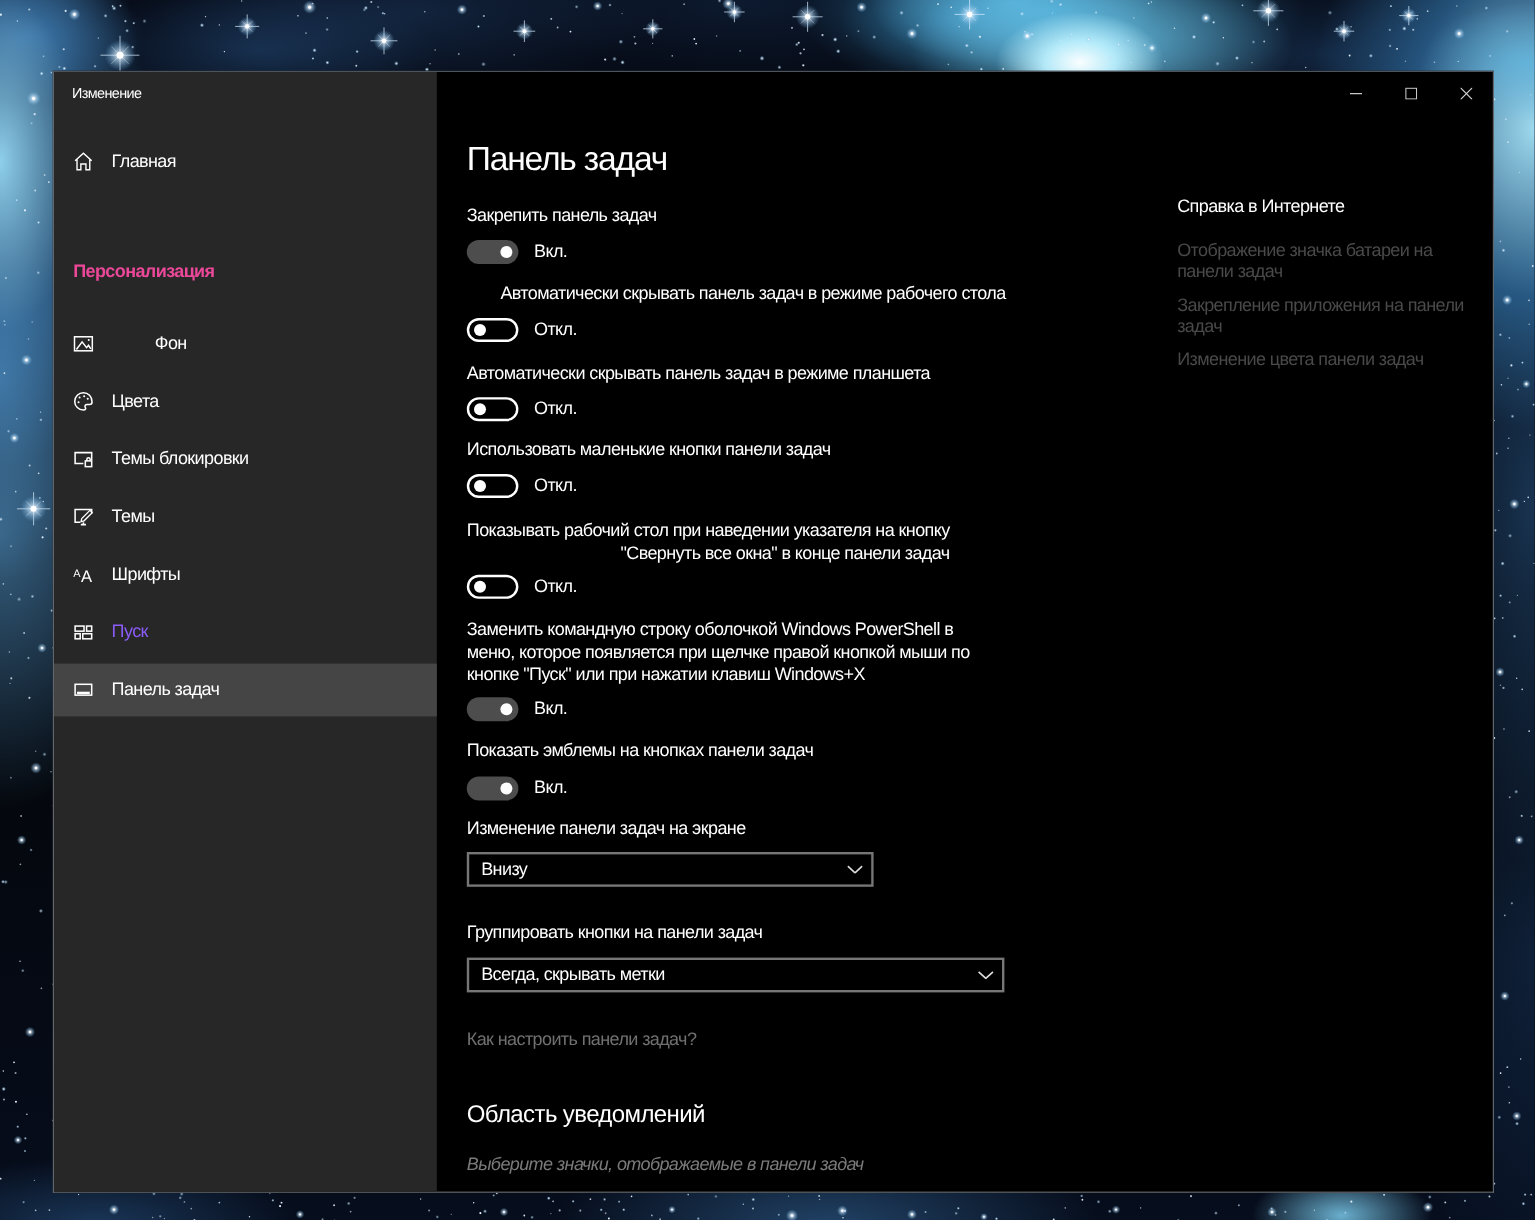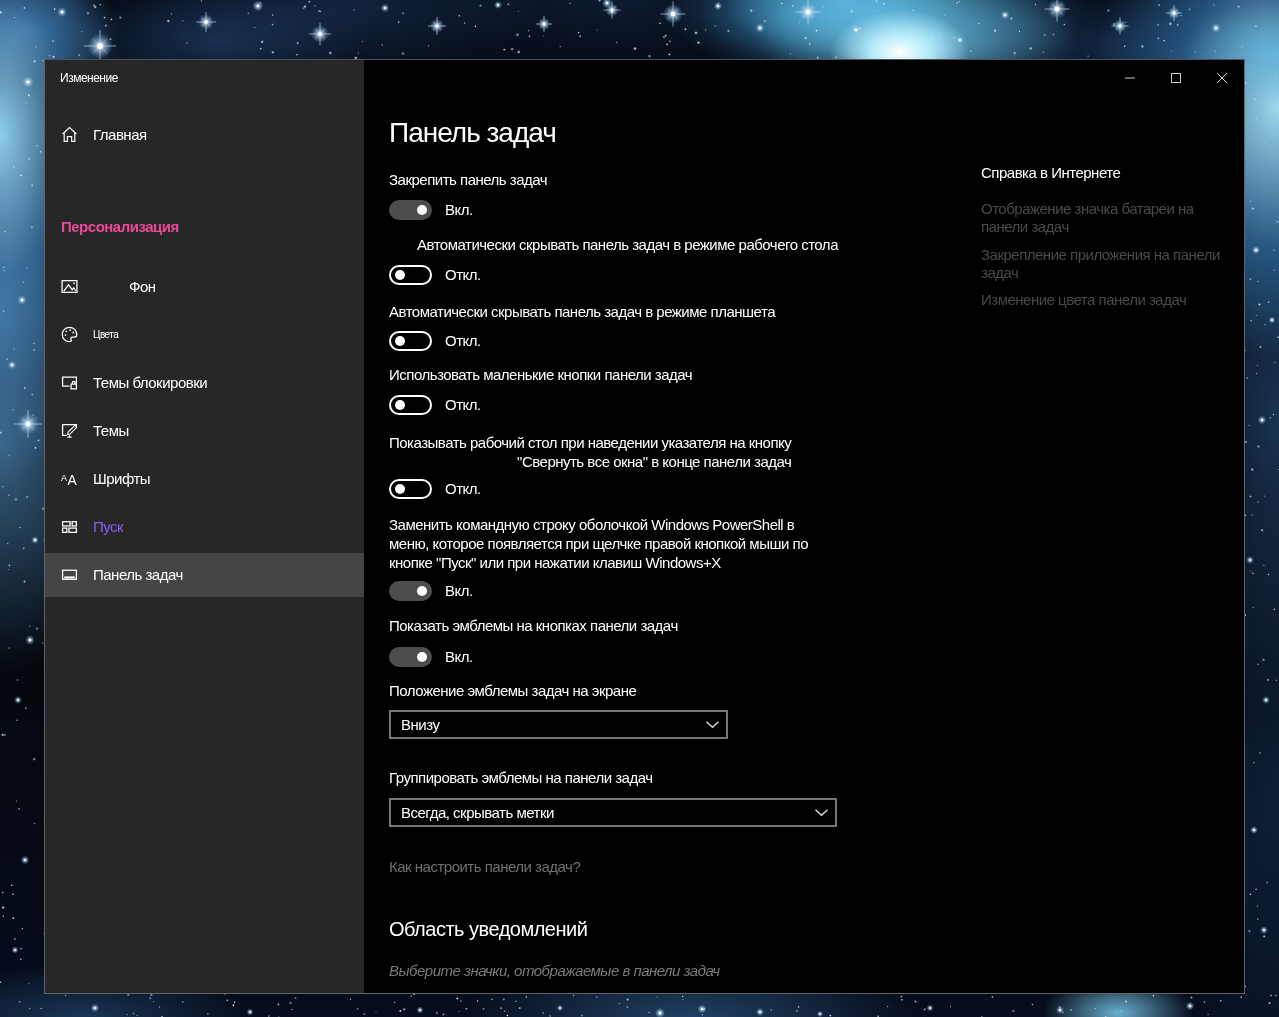--- a/index.html
+++ b/index.html
@@ -601,21 +601,21 @@
           <circle cx="12.2" cy="5" r="0.8" fill="#fff" stroke="none"></circle>
         </svg></div>
     <div class="t" style="left:48px;top:217px;font-size:15px;color:#fff;line-height:20px;margin-left:36px;">Фон</div>
     <div class="t" style="left:16px;top:266px;"><svg width="17" height="17" viewBox="0 0 16 16" fill="none" stroke="#fff" stroke-width="1.2">
           <path d="M8 1.2 a6.8 6.8 0 1 0 0 13.6 c1.8 0 2.1-1.1 1.5-2 c-0.7-1.1 0-2.4 1.4-2.4 h1.9 c1.1 0 2-0.9 2-2 C14.8 4.2 11.8 1.2 8 1.2 Z"></path>
           <circle cx="5" cy="5" r="0.8" fill="#fff" stroke="none"></circle>
           <circle cx="8.6" cy="3.9" r="0.8" fill="#fff" stroke="none"></circle>
           <circle cx="11.4" cy="6" r="0.8" fill="#fff" stroke="none"></circle>
           <circle cx="4.2" cy="8.6" r="0.8" fill="#fff" stroke="none"></circle>
         </svg></div>
-    <div class="t" style="left:48px;top:265px;font-size:10px;color:#fff;line-height:20px;">Цвета</div>
+    <div class="t" style="left:48px;top:265px;font-size:15px;color:#fff;line-height:20px;">Цвета</div>
     <div class="t" style="left:16px;top:314px;"><svg width="17" height="17" viewBox="0 0 16 16" fill="none" stroke="#fff" stroke-width="1.2">
           <path d="M14.5 9 V3 H1.5 V11.5 H8"></path>
           <rect x="9.5" y="9.5" width="5" height="4.5"></rect>
           <path d="M10.7 9.5 V8.3 a1.3 1.3 0 0 1 2.6 0 V9.5"></path>
         </svg></div>
     <div class="t" style="left:48px;top:313px;font-size:15px;color:#fff;line-height:20px;">Темы блокировки</div>
     <div class="t" style="left:16px;top:362px;"><svg width="17" height="17" viewBox="0 0 16 16" fill="none" stroke="#fff" stroke-width="1.2">
           <path d="M5.5 12.5 H1.5 V2.5 H14.5 V5.5"></path>
           <path d="M8 12.5 V14 M6 14.3 H10"></path>
           <path d="M6.1 11.9 L6.7 9.5 L13.1 3.1 L14.9 4.9 L8.5 11.3 Z" stroke-width="1"></path>
@@ -679,27 +679,27 @@
     <div class="t" style="left:344px;top:455px;font-size:15px;color:#fff;line-height:19px;">Заменить командную строку оболочкой Windows PowerShell в<br>меню, которое появляется при щелчке правой кнопкой мыши по<br>кнопке "Пуск" или при нажатии клавиш Windows+X</div>
     <div class="t" style="left:344px;top:521px;width:43px;height:20px;border-radius:10px;background:#4d4d4d;">
         <div class="t" style="left:28px;top:5px;width:10px;height:10px;border-radius:50%;background:#fff;"></div>
       </div>
     <div class="t" style="left:400px;top:521px;font-size:15px;color:#fff;line-height:20px;">Вкл.</div>
     <div class="t" style="left:344px;top:556px;font-size:15px;color:#fff;line-height:20px;">Показать эмблемы на кнопках панели задач</div>
     <div class="t" style="left:344px;top:587px;width:43px;height:20px;border-radius:10px;background:#4d4d4d;">
         <div class="t" style="left:28px;top:5px;width:10px;height:10px;border-radius:50%;background:#fff;"></div>
       </div>
     <div class="t" style="left:400px;top:587px;font-size:15px;color:#fff;line-height:20px;">Вкл.</div>
-    <div class="t" style="left:344px;top:621px;font-size:15px;color:#fff;line-height:20px;">Положение эмблемы задач на экране</div>
+    <div class="t" style="left:344px;top:621px;font-size:15px;color:#fff;line-height:20px;">Изменение панели задач на экране</div>
     <div class="t" style="left:344px;top:650px;width:339px;height:29px;border:2px solid #767676;background:#000;"></div>
     <div class="t" style="left:356px;top:655px;font-size:15px;color:#fff;line-height:20px;">Внизу</div>
     <svg class="t" style="left:661px;top:661px" width="13" height="7" viewBox="0 0 13 7" fill="none" stroke="#dcdcdc" stroke-width="1.4">
         <path d="M0.5 0.8 L6.5 6.3 L12.5 0.8"></path>
       </svg>
-    <div class="t" style="left:344px;top:708px;font-size:15px;color:#fff;line-height:20px;">Группировать эмблемы на панели задач</div>
+    <div class="t" style="left:344px;top:708px;font-size:15px;color:#fff;line-height:20px;">Группировать кнопки на панели задач</div>
     <div class="t" style="left:344px;top:738px;width:448px;height:29px;border:2px solid #767676;background:#000;"></div>
     <div class="t" style="left:356px;top:743px;font-size:15px;color:#fff;line-height:20px;">Всегда, скрывать метки</div>
     <svg class="t" style="left:770px;top:749px" width="13" height="7" viewBox="0 0 13 7" fill="none" stroke="#dcdcdc" stroke-width="1.4">
         <path d="M0.5 0.8 L6.5 6.3 L12.5 0.8"></path>
       </svg>
     <div class="t" style="left:344px;top:797px;font-size:15px;color:#707070;line-height:20px;">Как настроить панели задач?</div>
     <div class="t" style="left:344px;top:855px;font-size:20px;color:#fff;line-height:28px;letter-spacing:-0.5px;">Область уведомлений</div>
     <div class="t" style="left:344px;top:901px;font-size:15px;color:#7a7a7a;line-height:20px;font-style:italic;">Выберите значки, отображаемые в панели задач</div>
     <div class="t" style="left:936px;top:103px;font-size:15px;color:#fff;line-height:20px;">Справка в Интернете</div>
     <div class="t" style="left:936px;top:140px;font-size:15px;color:#494949;line-height:18px;">Отображение значка батареи на<br>панели задач</div>

